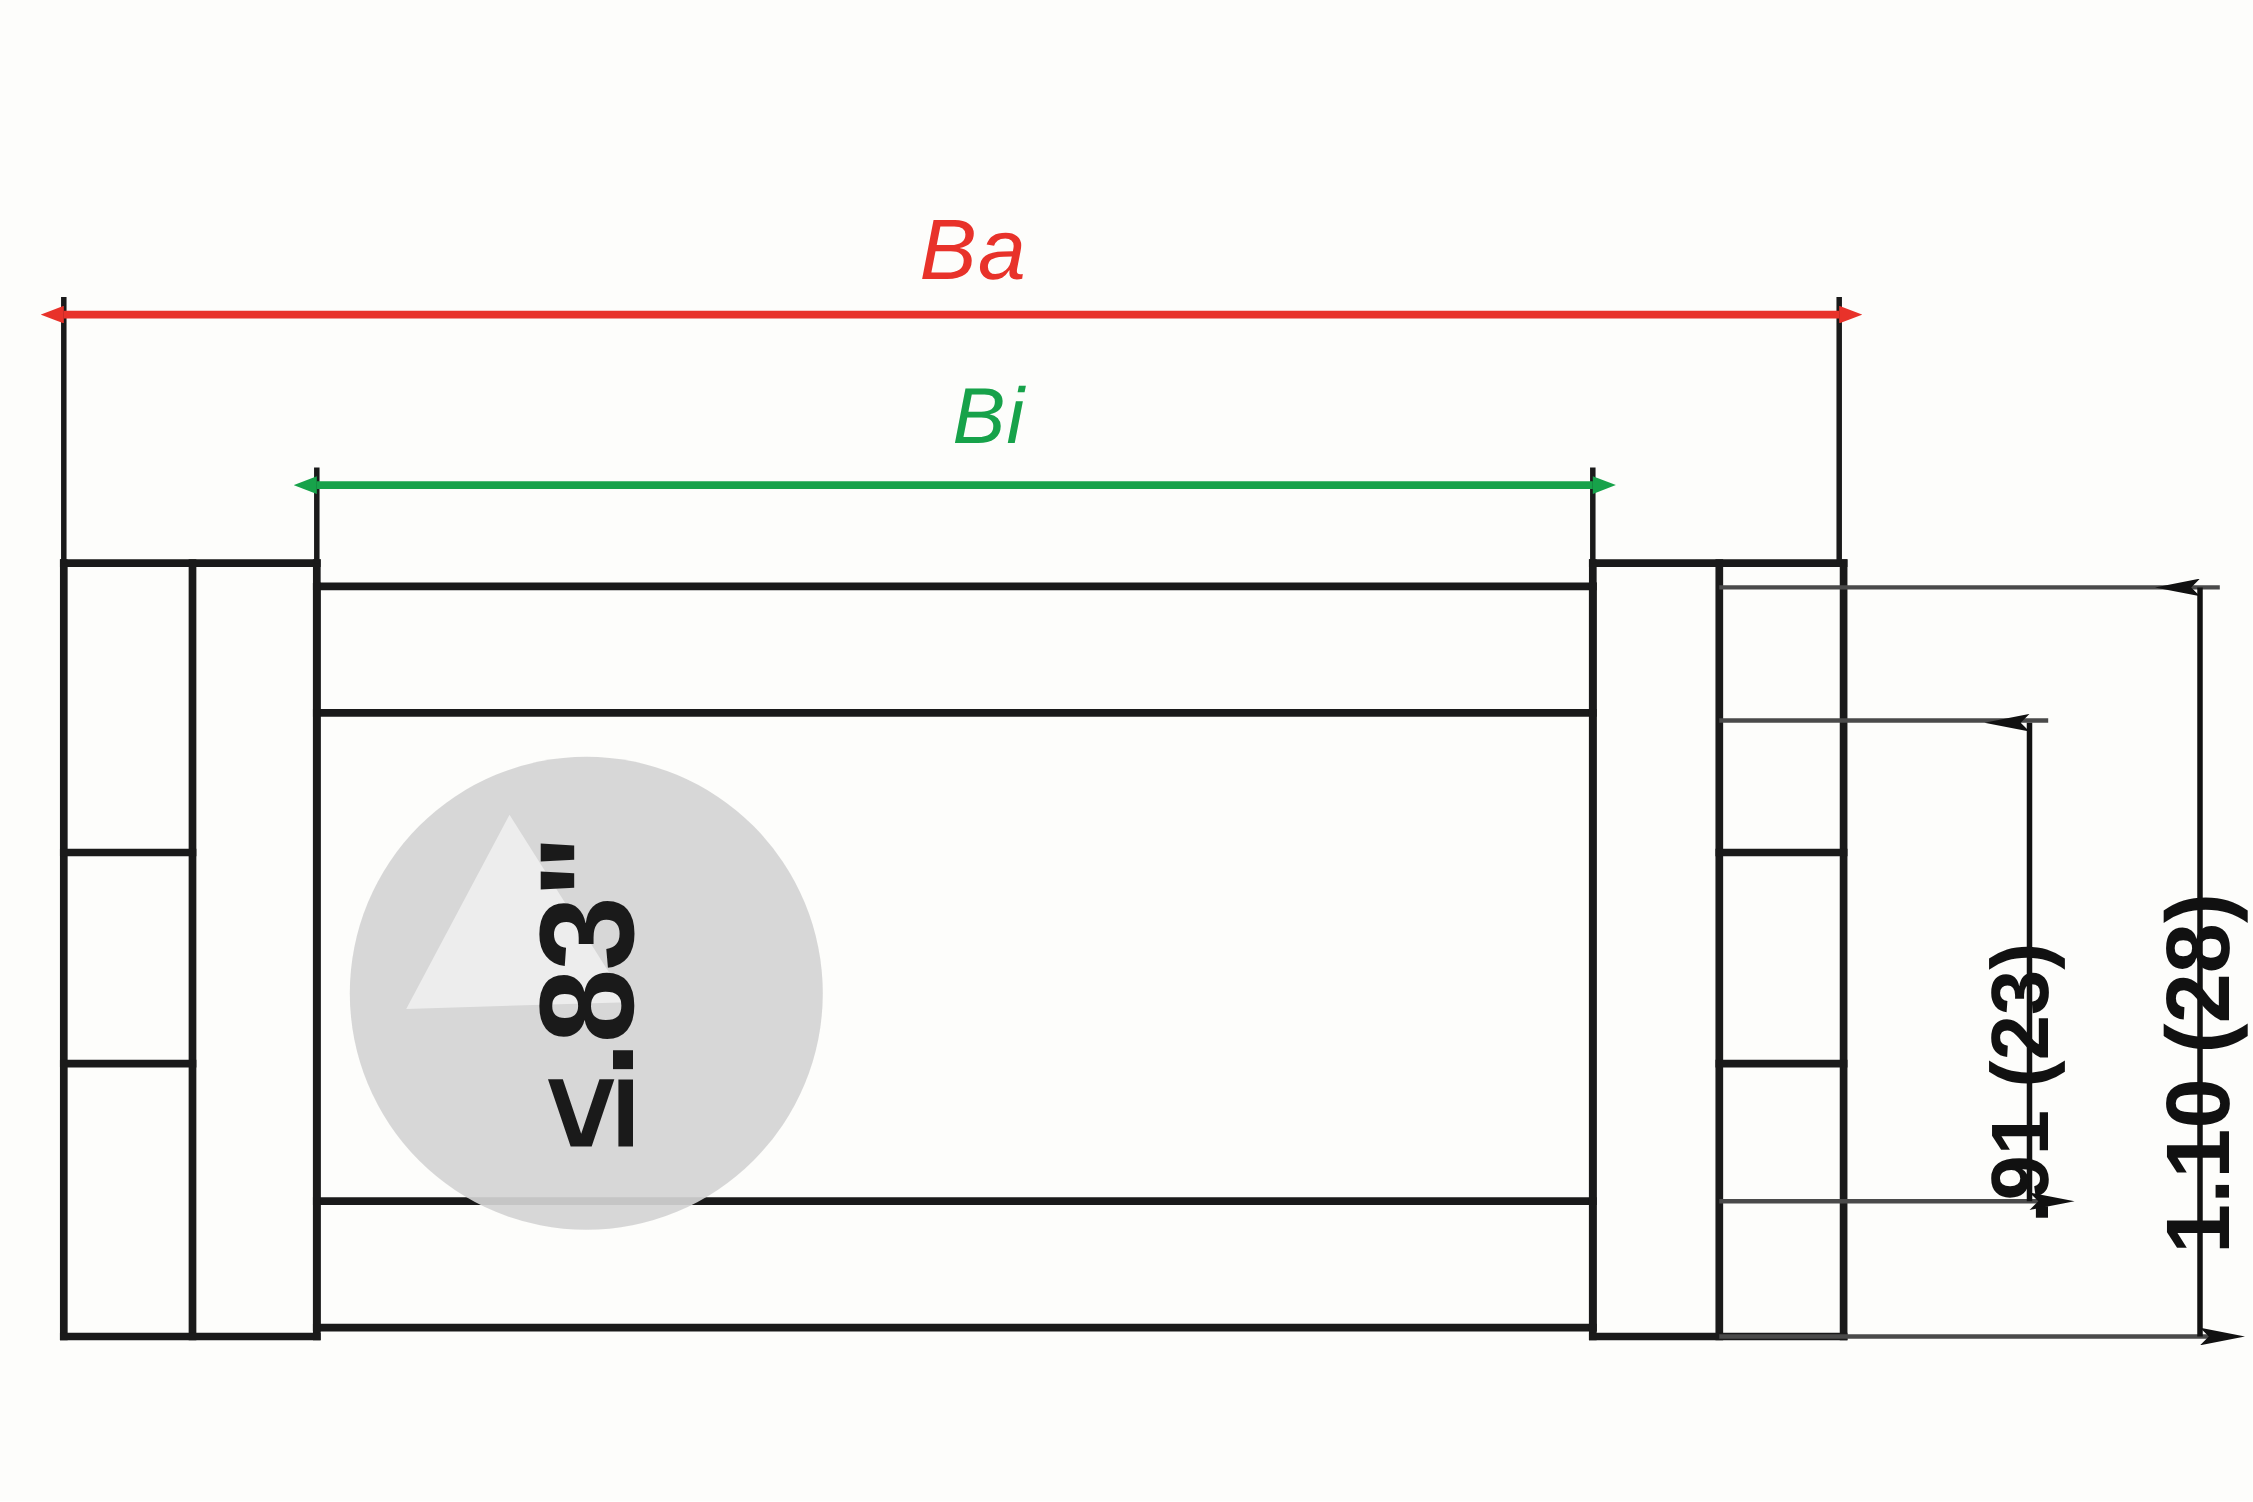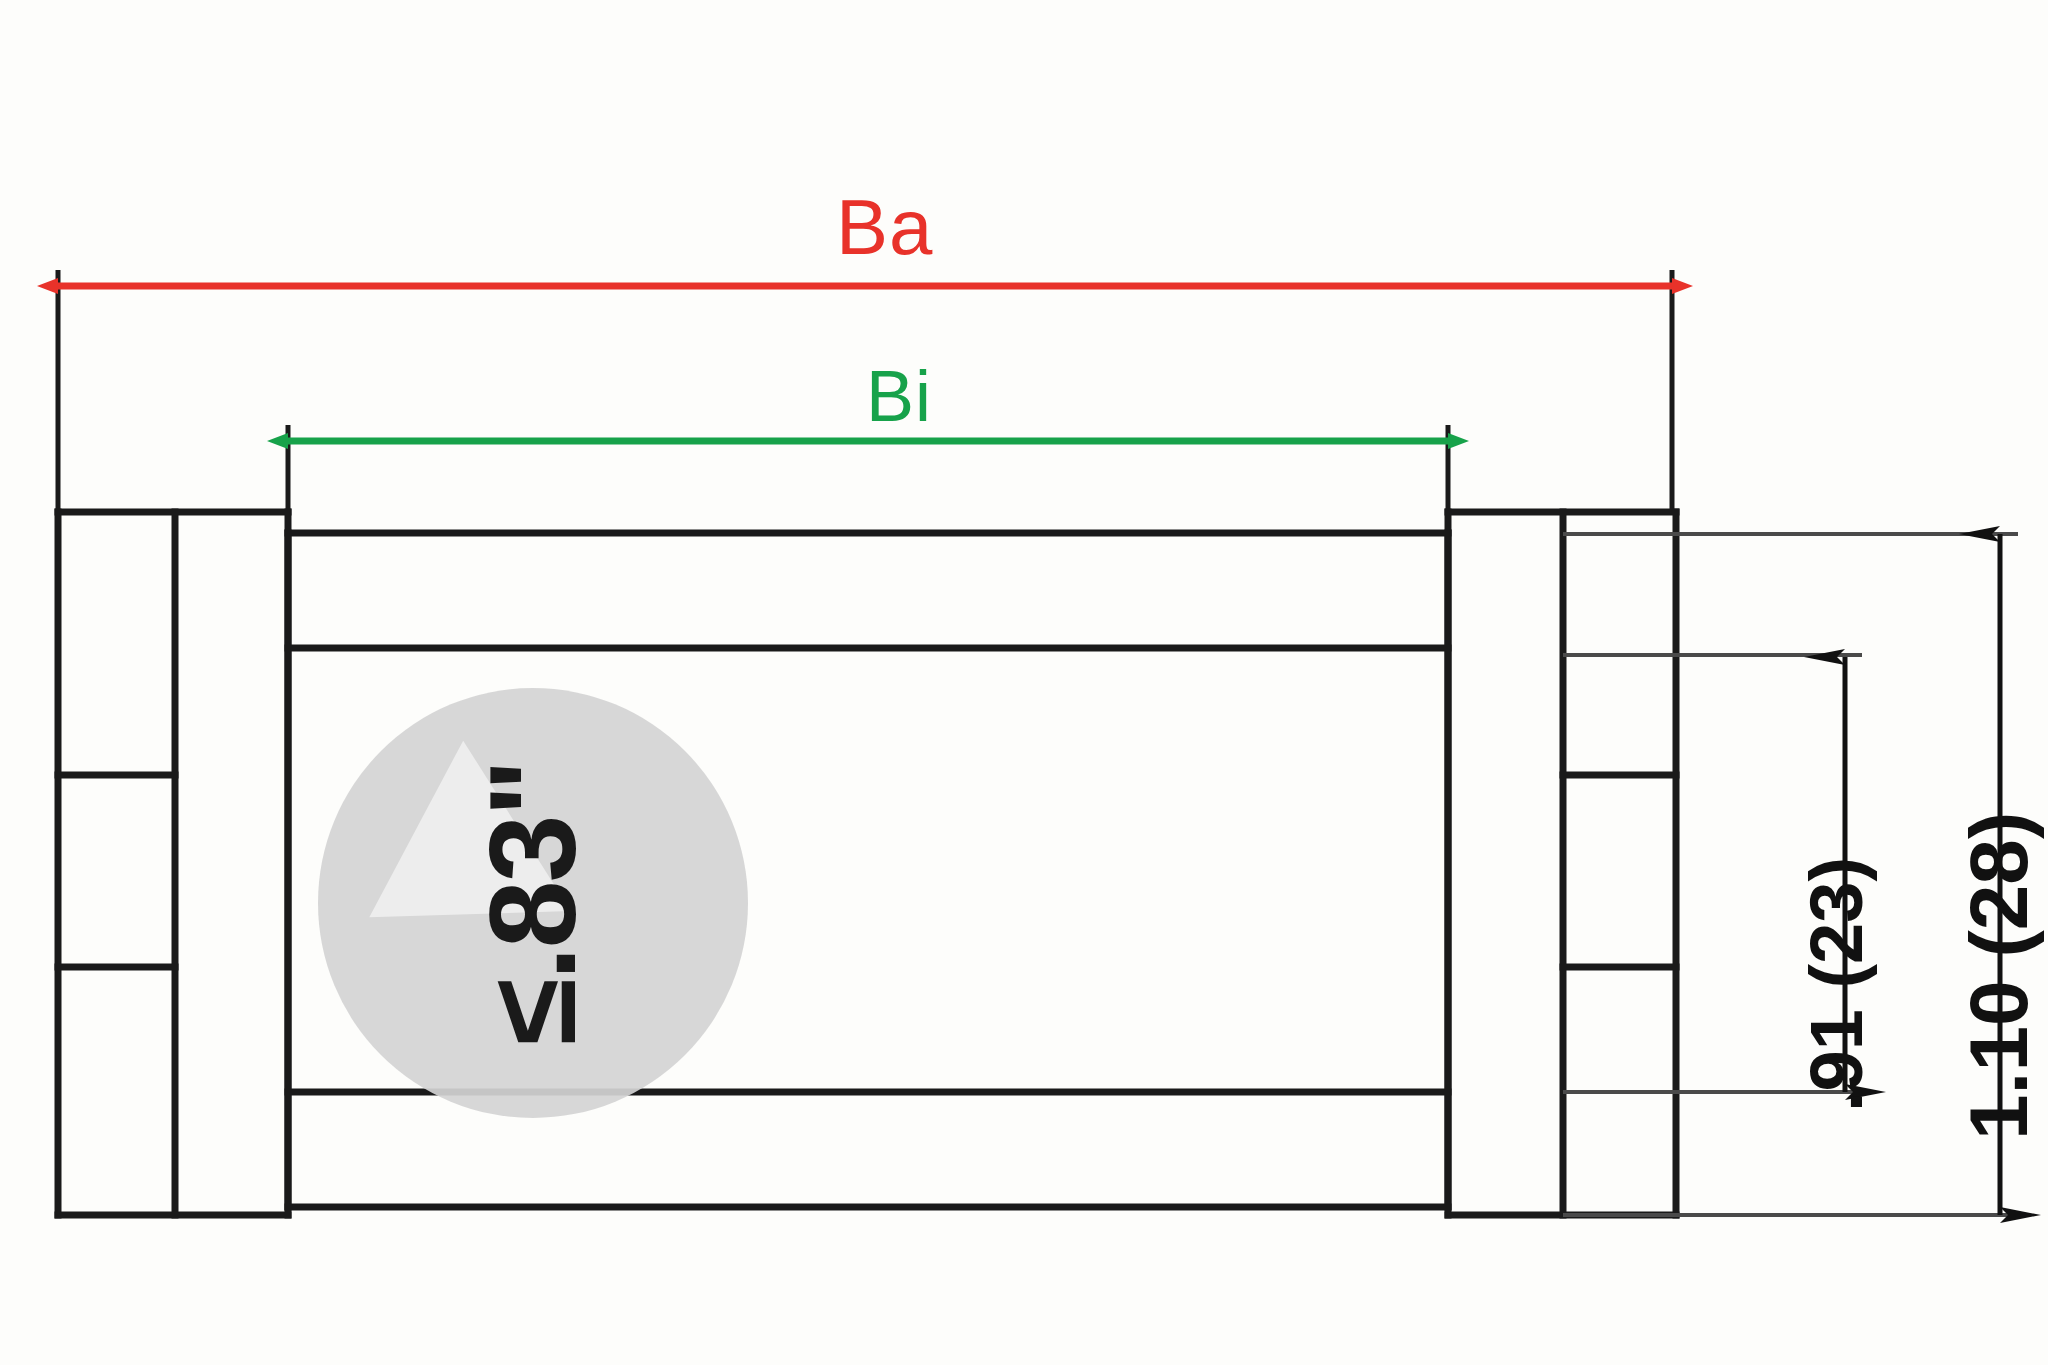--- a/index.html
+++ b/index.html
@@ -20,20 +20,21 @@
   #svgroot {
     position: absolute;
     left: 0;
     top: 0;
     width: 2048px;
     height: 1365px;
   }
   .dim-label {
     position: absolute;
     font-family: "Liberation Sans", sans-serif;
+    font-style: italic;
     font-weight: 400;
     white-space: nowrap;
     line-height: 1;
   }
   #label-ba {
     font-size: 78px;
     letter-spacing: 1px;
   }
   #label-bi {
     font-size: 72px;
@@ -167,21 +168,21 @@
 
     <line x1="288" y1="441" x2="1448" y2="441" stroke="#17a24a" stroke-width="7" marker-start="url(#arrow-green-start)" marker-end="url(#arrow-green-end)"></line>
 
     <line x1="1845" y1="1092" x2="1845" y2="657" stroke="#111111" stroke-width="5" marker-start="url(#arrow-blk-down)" marker-end="url(#arrow-blk-up)"></line>
 
     <line x1="2000" y1="1215" x2="2000" y2="534" stroke="#111111" stroke-width="5" marker-start="url(#arrow-blk-down)" marker-end="url(#arrow-blk-up)"></line>
   </svg>
 
   <div class="dim-label" id="label-ba" style="left:836px; top:188px; color:#e8322a;">Ba</div>
 
-  <div class="dim-label" id="label-bi" style="left:866px; top:360px; color:#17a24a;">Bi</div>
+  <div class="dim-label" id="label-bi" style="left:866px; top:343px; color:#17a24a;">Bi</div>
 
   <div class="vdim-label" style="left:1800px; top:1112px; font-size:74px; transform:rotate(-90deg);">.91 (23)</div>
 
   <div class="vdim-label" style="left:1958px; top:1140px; font-size:82px; transform:rotate(-90deg);">1.10 (28)</div>
 
   <div id="watermark">
     <div class="disc"></div>
     <div class="play"></div>
     <div class="wm-text">
       <span>≤.83"</span>

